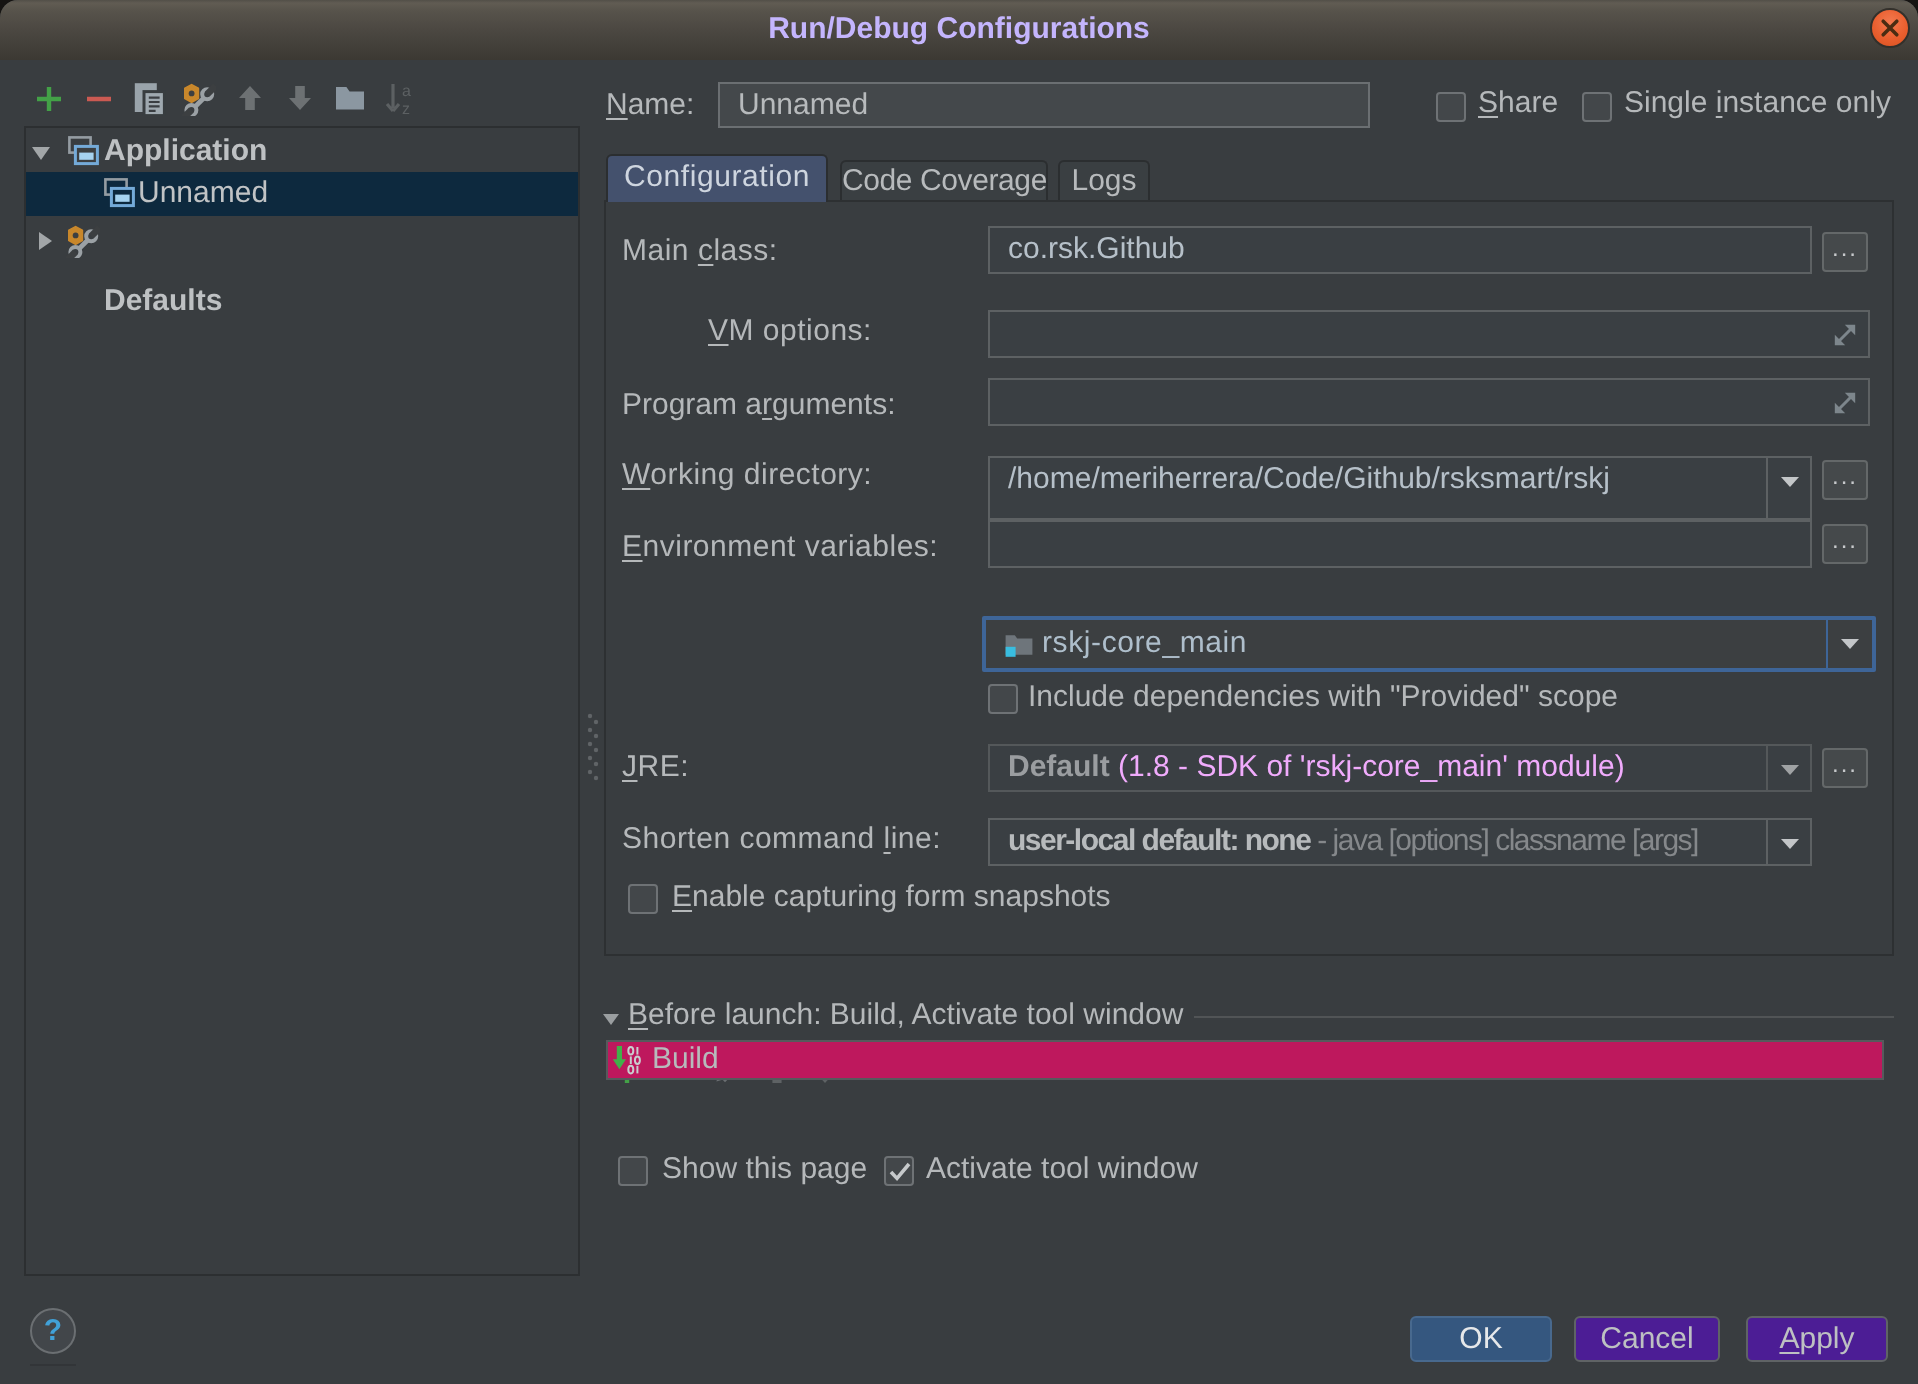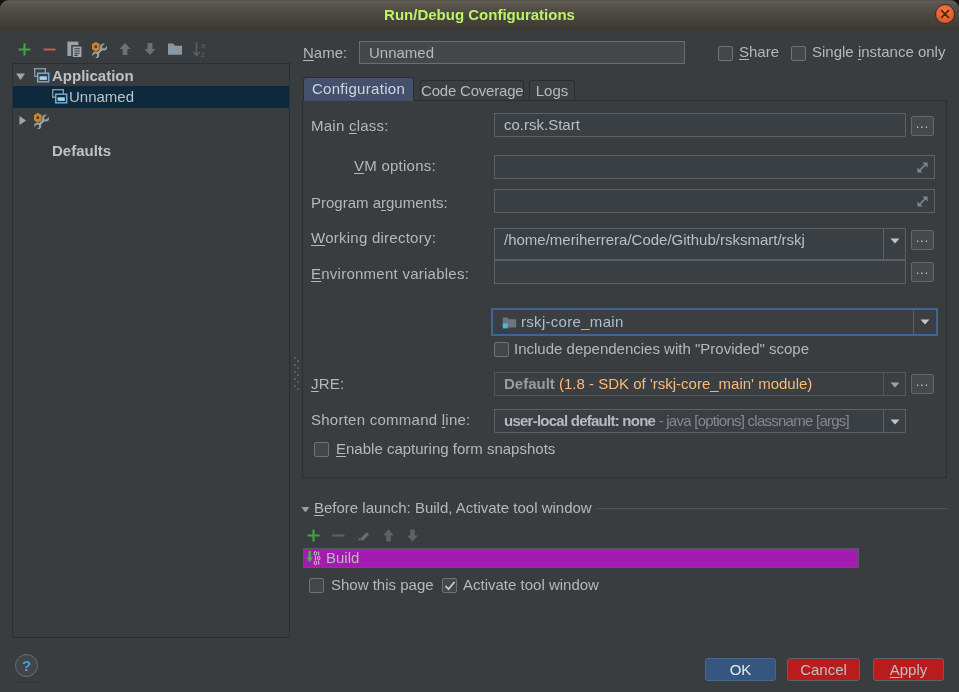--- a/index.html
+++ b/index.html
@@ -1,36 +1,36 @@
 <!DOCTYPE html>
 <html><head><meta charset="utf-8"><style>
   html,body{margin:0;padding:0;width:959px;height:692px;background:#161412;overflow:hidden;}
   body{font-family:"Liberation Sans",sans-serif;font-size:15px;color:#b7babc;}
   .win{position:absolute;inset:0;border-radius:9px 9px 0 0;overflow:hidden;background:#393d40;}
   .abs{position:absolute;}
   .titlebar{position:absolute;left:0;top:0;width:959px;height:30px;
     background:linear-gradient(180deg,#524f48 0%,#615c53 5%,#57534b 18%,#4c4842 48%,#403d37 85%,#3c3933 100%);}
   .title{position:absolute;left:0;top:0;width:100%;height:30px;line-height:29px;text-align:center;
-    font-weight:bold;font-size:15px;color:#bef264;letter-spacing:0;}
+    font-weight:bold;font-size:15px;color:#c4b5fd;letter-spacing:0;}
   .closebtn{position:absolute;left:935px;top:4px;width:20px;height:20px;border-radius:50%;
     background:radial-gradient(circle at 50% 35%,#f37a50 0%,#ea5f2f 55%,#d9511f 100%);
     border:1px solid #33302b;box-sizing:border-box;}
   .lbl{position:absolute;white-space:nowrap;color:#b5b8ba;letter-spacing:0;}
   u{text-decoration:underline;text-underline-offset:2px;}
   .field{position:absolute;box-sizing:border-box;background:#3a3f43;border:1px solid #5d6163;}
   .fieldtext{padding-left:9px;line-height:22px;white-space:nowrap;overflow:hidden;letter-spacing:0;}
   .btn3{position:absolute;box-sizing:border-box;width:23px;height:20px;background:#45494b;
     border:1px solid #646869;border-radius:2px;color:#c7c9cb;text-align:center;
     line-height:15px;font-size:12px;letter-spacing:1px;}
   .cb{position:absolute;box-sizing:border-box;width:15px;height:15px;background:#43474a;
     border:1px solid #6e7275;border-radius:2px;}
   .combo-arrow{position:absolute;top:0;bottom:0;width:21px;border-left:1px solid #5d6163;}
   .tab{position:absolute;box-sizing:border-box;border:1px solid #2b2e30;border-bottom:none;
     border-radius:3px 3px 0 0;text-align:center;letter-spacing:0;white-space:nowrap;overflow:hidden;}
-  .btn{position:absolute;box-sizing:border-box;height:23px;background:#b91c1c;
+  .btn{position:absolute;box-sizing:border-box;height:23px;background:#4c1d95;
     border:1px solid #5f6365;border-radius:3px;text-align:center;line-height:21px;
     color:#bdc0c2;letter-spacing:0;}
   .treetxt{font-weight:bold;color:#bec1c3;letter-spacing:0;}
   svg{position:absolute;display:block;}
 </style></head>
 <body>
 <div class="win">
 
   <div class="titlebar"></div>
   <div class="title">Run/Debug Configurations</div>
@@ -146,21 +146,21 @@
 
   <div class="lbl" style="left:311px;top:117px;letter-spacing:.25px;">Main <u>c</u>lass:</div>
   <div class="lbl" style="left:311px;top:157px;letter-spacing:.25px;margin-left:43px;"><u>V</u>M options:</div>
   <div class="lbl" style="left:311px;top:194px;">Program a<u>r</u>guments:</div>
   <div class="lbl" style="left:311px;top:229px;letter-spacing:.25px;"><u>W</u>orking directory:</div>
   <div class="lbl" style="left:311px;top:265px;letter-spacing:.25px;"><u>E</u>nvironment variables:</div>
   <div class="lbl" style="left:311px;top:375px;letter-spacing:.25px;"><u>J</u>RE:</div>
   <div class="lbl" style="left:311px;top:411px;letter-spacing:.25px;">Shorten command <u>l</u>ine:</div>
 
   <div class="field" style="left:494px;top:113px;width:412px;height:24px;">
-    <div class="fieldtext" style="color:#b6c0c9;">co.rsk.Start</div>
+    <div class="fieldtext" style="color:#b6c0c9;">co.rsk.Github</div>
   </div>
   <div class="btn3" style="left:911px;top:116px;">...</div>
 
   <div class="field" style="left:494px;top:155px;width:441px;height:24px;"></div>
   <svg style="left:915px;top:160px" width="15" height="15" viewBox="0 0 15 15">
     <path d="M4.4 10.6L10.6 4.4" stroke="#7d868c" stroke-width="1.5"></path>
     <path d="M7.4 2.4h5.2v5.2z" fill="#7d868c"></path>
     <path d="M2.4 7.4v5.2h5.2z" fill="#7d868c"></path>
   </svg>
 
@@ -194,21 +194,21 @@
       <svg style="left:6px;top:9px;position:absolute;" width="10" height="6" viewBox="0 0 10 6">
           <path d="M0.5 0.5h9L5 5.5z" fill="#c3c6c8"></path>
         </svg>
     </div>
   </div>
 
   <div class="cb" style="left:494px;top:342px;"></div>
   <div class="lbl" style="left:514px;top:340px;">Include dependencies with "Provided" scope</div>
 
   <div class="field" style="left:494px;top:372px;width:412px;height:24px;border-color:#54585a;">
-    <div class="fieldtext"><span style="color:#9a9da0;font-weight:bold;">Default</span> <span style="color:#fdba74;text-align:center;">(1.8 - SDK of 'rskj-core_main' module)</span></div>
+    <div class="fieldtext"><span style="color:#9a9da0;font-weight:bold;">Default</span> <span style="color:#f0abfc;text-align:center;">(1.8 - SDK of 'rskj-core_main' module)</span></div>
     <div class="combo-arrow" style="right:0;border-color:#54585a;">
       <svg style="left:6px;top:9px;position:absolute;" width="10" height="6" viewBox="0 0 10 6">
           <path d="M0.5 0.5h9L5 5.5z" fill="#9fa2a4"></path>
         </svg>
     </div>
   </div>
   <div class="btn3" style="left:911px;top:374px;">...</div>
 
   <div class="field" style="left:494px;top:409px;width:412px;height:24px;">
     <div class="fieldtext" style="letter-spacing:-0.75px;"><span style="color:#b7babc;font-weight:bold;">user-local default: none</span> <span style="color:#85888b;">- java [options] classname [args]</span></div>
@@ -238,21 +238,21 @@
     <path d="M4.2 10.8l6.6-6.6 2.3 2.3-6.6 6.6z" fill="#6a6e71"></path>
     <path d="M2.2 12.8l0.9-3 2.1 2.1z" fill="#6a6e71"></path>
   </svg>
   <svg style="left:381px;top:528px" width="15" height="15" viewBox="0 0 15 15">
     <path d="M7.5 1.5l5.5 6H9.8v6H5.2v-6H2z" fill="#5e6264"></path>
   </svg>
   <svg style="left:405px;top:528px" width="15" height="15" viewBox="0 0 15 15">
     <path d="M7.5 13.5L13 7.5H9.8v-6H5.2v6H2z" fill="#5e6264"></path>
   </svg>
 
-  <div class="field" style="left:303px;top:548px;width:556px;height:20px;background:#a21caf;border-color:#565a5c;">
+  <div class="field" style="left:303px;top:520px;width:639px;height:20px;background:#be185d;border-color:#565a5c;">
     <svg style="left:2px;top:1px;position:absolute;" width="16" height="16" viewBox="0 0 16 16">
       <path d="M3.7 1v7.2" stroke="#41b04a" stroke-width="2.6"></path>
       <path d="M0.4 7.6h6.6L3.7 12.6z" fill="#41b04a"></path>
       <g stroke="#c9cdce" stroke-width="1" fill="none">
         <ellipse cx="9.4" cy="3.4" rx="1.25" ry="1.9"></ellipse>
         <path d="M12.7 1.5v3.8"></path>
         <path d="M9.4 6.2v3.8"></path>
         <ellipse cx="12.7" cy="8.1" rx="1.25" ry="1.9"></ellipse>
         <ellipse cx="9.4" cy="12.8" rx="1.25" ry="1.9"></ellipse>
         <path d="M12.7 10.9v3.8"></path>

